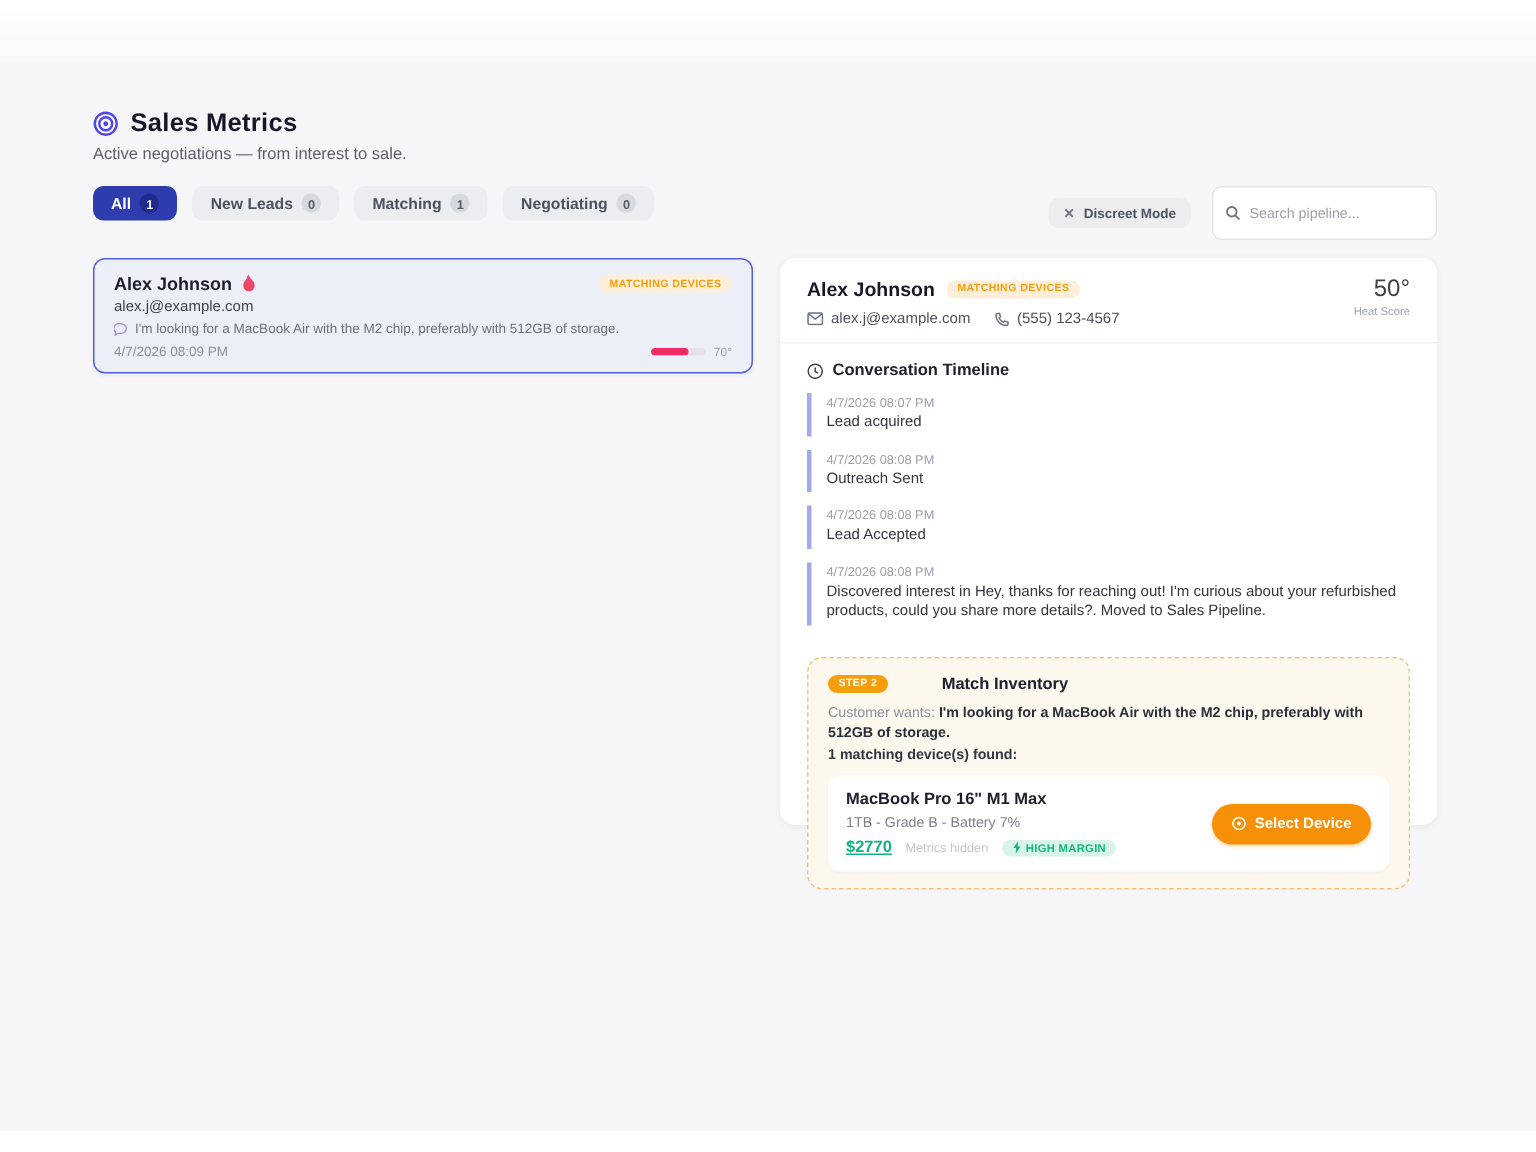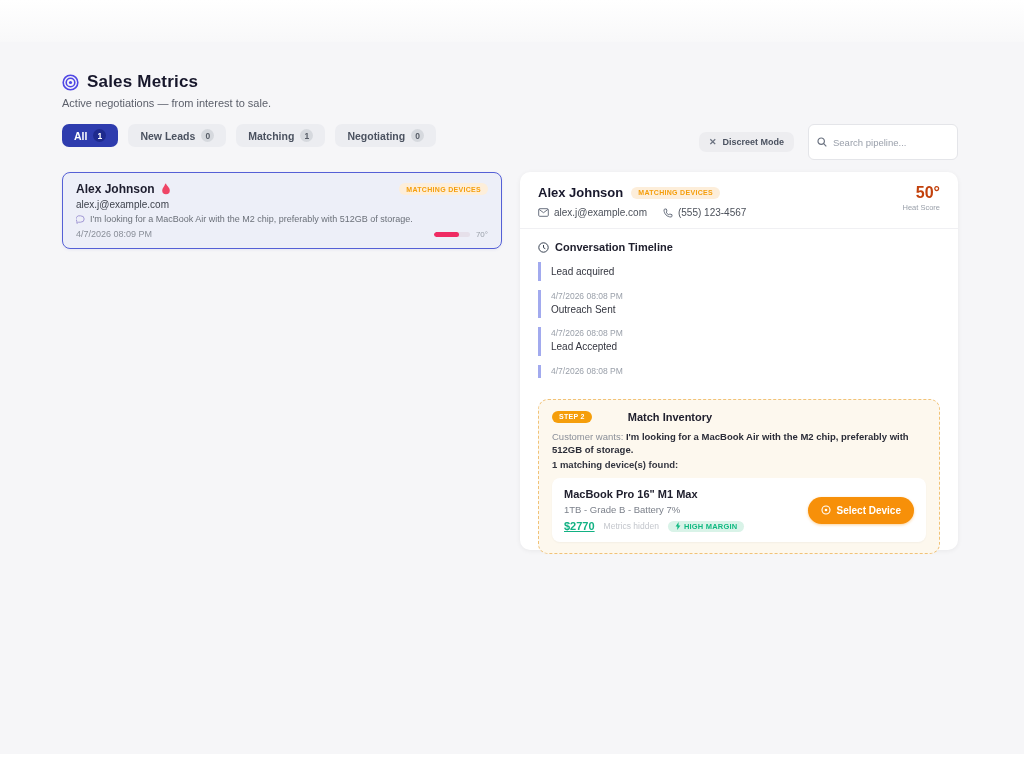--- a/index.html
+++ b/index.html
@@ -55,21 +55,21 @@
   .detail-panel { position:absolute; left:520px; top:172px; width:438px; height:378px;
     background:#ffffff; border-radius:10px; box-shadow:0 1px 5px rgba(0,0,0,.06); }
   .detail-header { padding:13px 18px 10px; border-bottom:1px solid #f0f0f3; position:relative; }
   .detail-name-row { display:flex; align-items:center; gap:8px; }
   .detail-name { font-size:13px; font-weight:bold; color:#17172b; }
   .detail-badge { font-size:7px; font-weight:bold; letter-spacing:.3px; color:#f59e0b;
     background:#fdeeda; border-radius:8px; padding:2.5px 7px; }
   .contact-row { display:flex; align-items:center; gap:16px; margin-top:7px; font-size:10px; color:#4b505a; }
   .contact-item { display:flex; align-items:center; gap:5px; }
   .heat-score-box { position:absolute; right:18px; top:12px; text-align:right; }
-  .heat-score { font-size:16px; font-weight:bold; color:#c2410c; }
+  .heat-score { font-size:16px; font-weight:normal; color:#404040; }
   .heat-score-label { font-size:7.5px; color:#9aa0aa; margin-top:1px; }
 
   .timeline-section { padding:12px 18px 6px; }
   .timeline-title { display:flex; align-items:center; gap:6px; font-size:11px; font-weight:bold; color:#20202e; }
   .timeline-list { margin-top:9px; }
   .timeline-item { border-left:3px solid #a2aaee; padding:1px 0 2px 10px; margin-bottom:9px; }
   .t-time { font-size:8.5px; color:#9aa0aa; }
   .t-text { font-size:10px; color:#33353f; margin-top:2px; line-height:1.35; max-width:392px; }
 
   .match-box { margin:6px 18px 0; border:1.5px dashed #f1c277; background:#fdf8ee;
@@ -220,35 +220,37 @@
       <span class="icon">
         <svg width="11" height="11" viewBox="0 0 11 11">
           <circle cx="5.5" cy="5.5" r="4.7" fill="none" stroke="#374151" stroke-width="1"></circle>
           <path d="M5.5 3v2.7l1.8 1" fill="none" stroke="#374151" stroke-width="1"></path>
         </svg>
       </span>
       <span>Conversation Timeline</span>
     </div>
     <div class="timeline-list">
   <div class="timeline-item">
+    <div class="t-time">4/7/2026 08:07 PM</div>
     <div class="t-text">Lead acquired</div>
   </div>
 
   <div class="timeline-item">
     <div class="t-time">4/7/2026 08:08 PM</div>
     <div class="t-text">Outreach Sent</div>
   </div>
 
   <div class="timeline-item">
     <div class="t-time">4/7/2026 08:08 PM</div>
     <div class="t-text">Lead Accepted</div>
   </div>
 
   <div class="timeline-item">
     <div class="t-time">4/7/2026 08:08 PM</div>
+    <div class="t-text">Discovered interest in Hey, thanks for reaching out! I'm curious about your refurbished products, could you share more details?. Moved to Sales Pipeline.</div>
   </div>
 </div>
   </div>
 
   <div class="match-box">
     <div class="match-title-row">
       <span class="step-badge">STEP 2</span>
       <span class="match-title">Match Inventory</span>
     </div>
     <div class="customer-wants">

